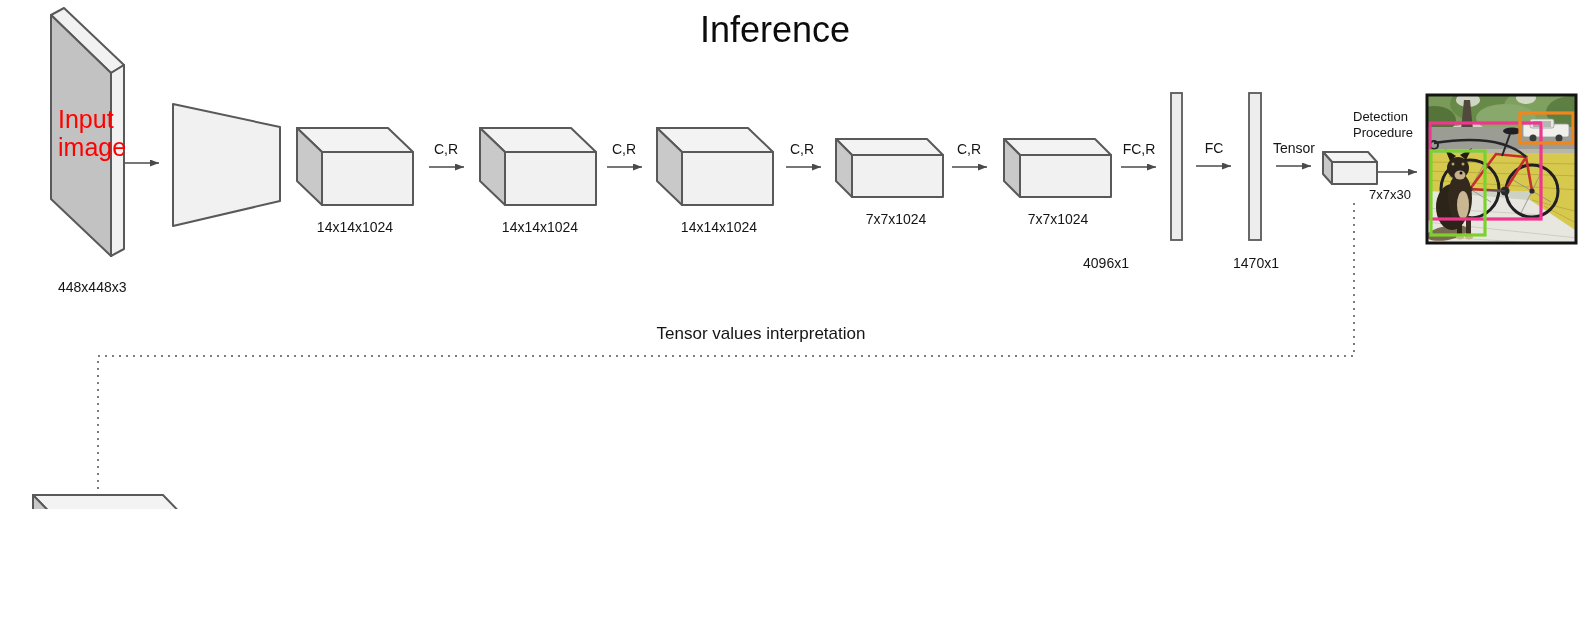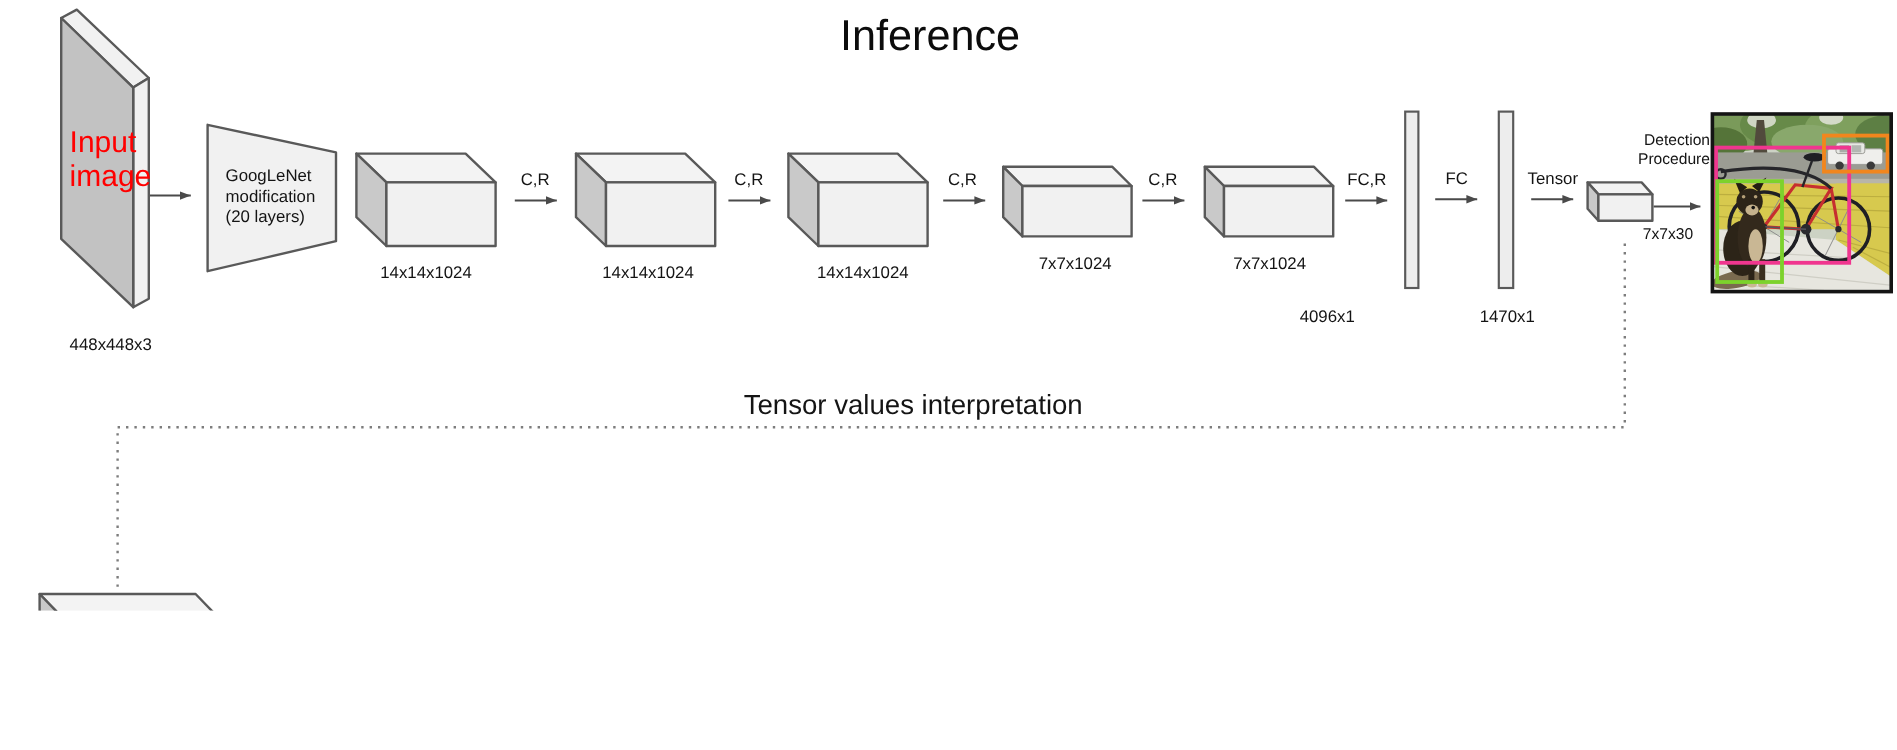--- a/index.html
+++ b/index.html
@@ -12,22 +12,22 @@
   }
   #shapes{position:absolute;left:0;top:0;}
   .lbl{position:absolute;color:#141414;font-size:14px;white-space:nowrap;line-height:1.2;}
   .lbl.center{transform:translateX(-50%);}
   .title{font-size:36px;color:#0c0c0c;}
   .input-label{font-size:25px;color:#ff0000;white-space:normal;width:72px;line-height:1.1;font-weight:400;}
   .backbone-label{font-size:14px;white-space:normal;width:86px;line-height:1.22;}
   .op-label{font-size:14px;}
   .dims-label{font-size:14px;}
   .small-dims{font-size:13px;}
-  .detect-label{font-size:13px;white-space:normal;width:72px;text-align:right;line-height:1.25;}
-  .interp-label{font-size:23px;}
+  .detect-label{font-size:13px;white-space:normal;width:72px;text-align:left;line-height:1.25;}
+  .interp-label{font-size:17px;}
 </style>
 </head>
 <body>
 
 <div id="canvas">
 
   <svg id="shapes" width="1581" height="625" viewBox="0 0 1581 625">
     <defs>
       <marker id="arr" markerUnits="userSpaceOnUse" markerWidth="11" markerHeight="9" refX="9" refY="3.5" orient="auto">
         <path d="M0,0 L9,3.5 L0,7 Z" fill="#4a4a4a"></path>
@@ -199,21 +199,20 @@
       </g>
       <rect x="1427" y="95" width="149" height="148" fill="none" stroke="#141414" stroke-width="3"></rect>
     </g>
   </svg>
 
   <div class="lbl title center" style="left:775px;top:8px;">Inference</div>
 
   <div class="lbl input-label" style="left:58px;top:106px;">Input image</div>
   <div class="lbl dims-label" style="left:58px;top:279px;text-align:right;">448x448x3</div>
 
-  <div class="lbl backbone-label" style="left:188px;top:138px;">GoogLeNet modification (20 layers)</div>
 
   <div class="lbl op-label center" style="left:446px;top:141px;">C,R</div>
   <div class="lbl op-label center" style="left:624px;top:141px;">C,R</div>
   <div class="lbl op-label center" style="left:802px;top:141px;">C,R</div>
   <div class="lbl op-label center" style="left:969px;top:141px;">C,R</div>
   <div class="lbl op-label center" style="left:1139px;top:141px;">FC,R</div>
   <div class="lbl op-label center" style="left:1214px;top:140px;">FC</div>
   <div class="lbl op-label center" style="left:1294px;top:140px;">Tensor</div>
 
   <div class="lbl dims-label center" style="left:355px;top:219px;">14x14x1024</div>

